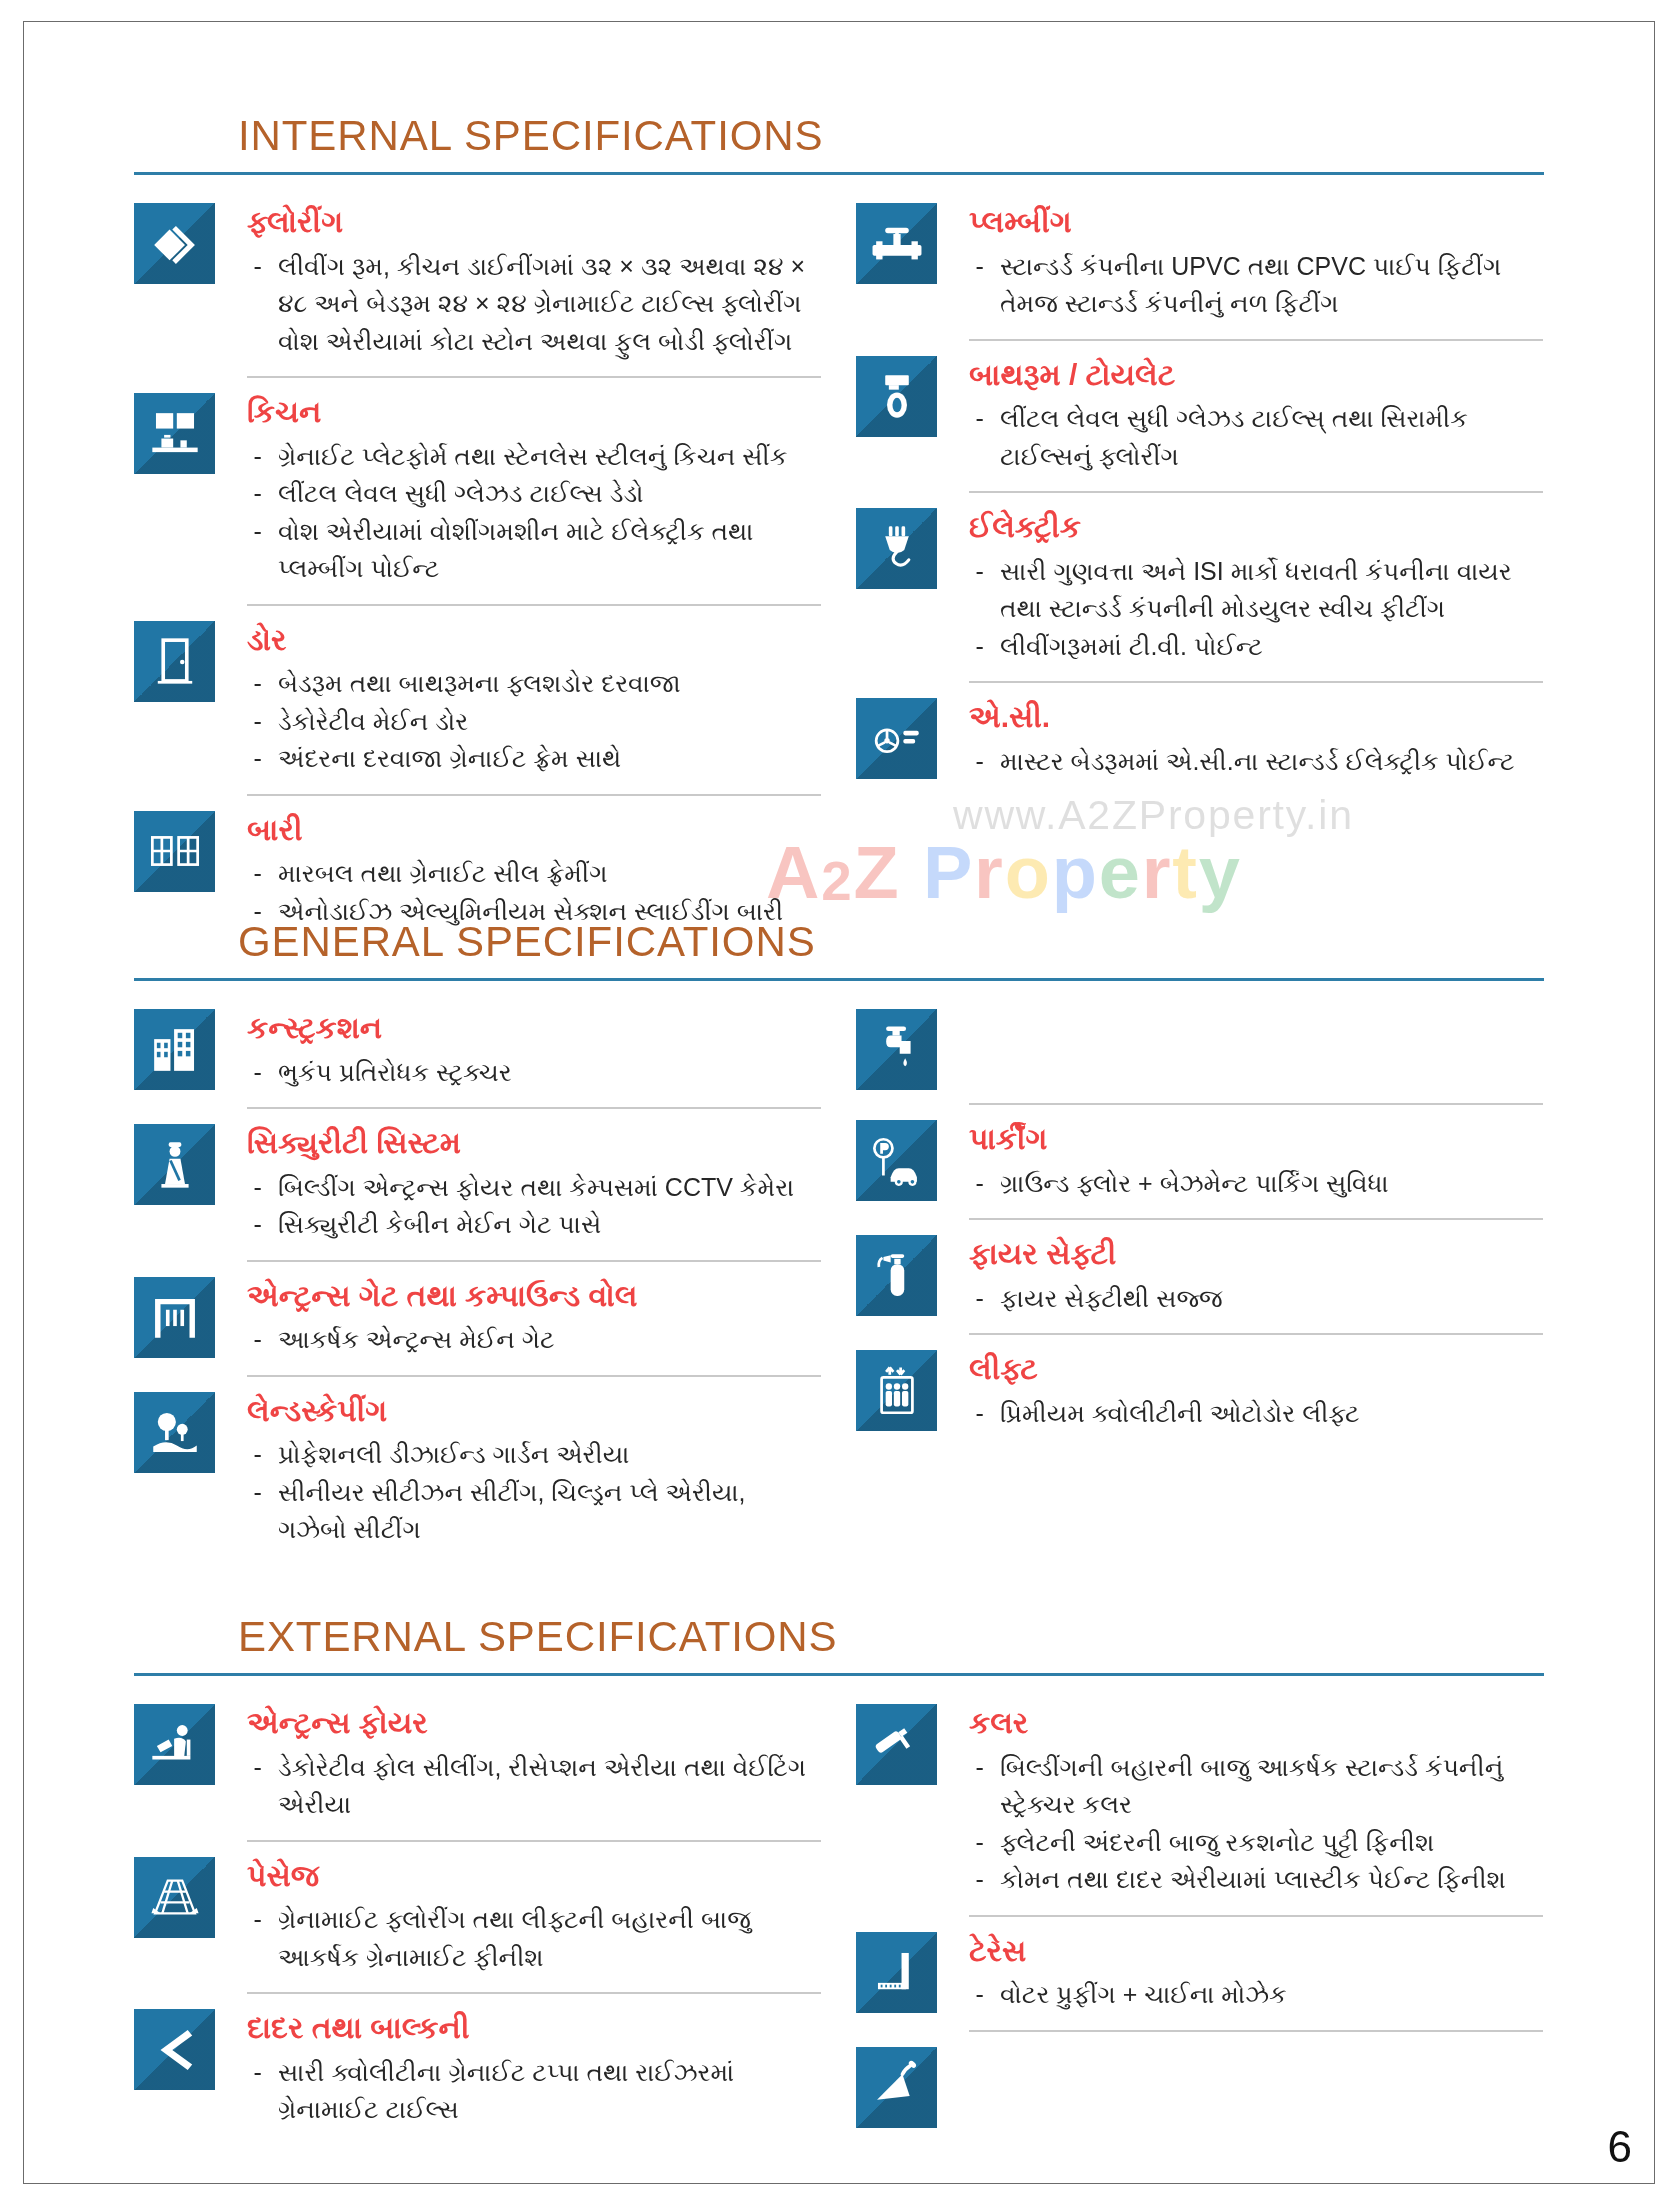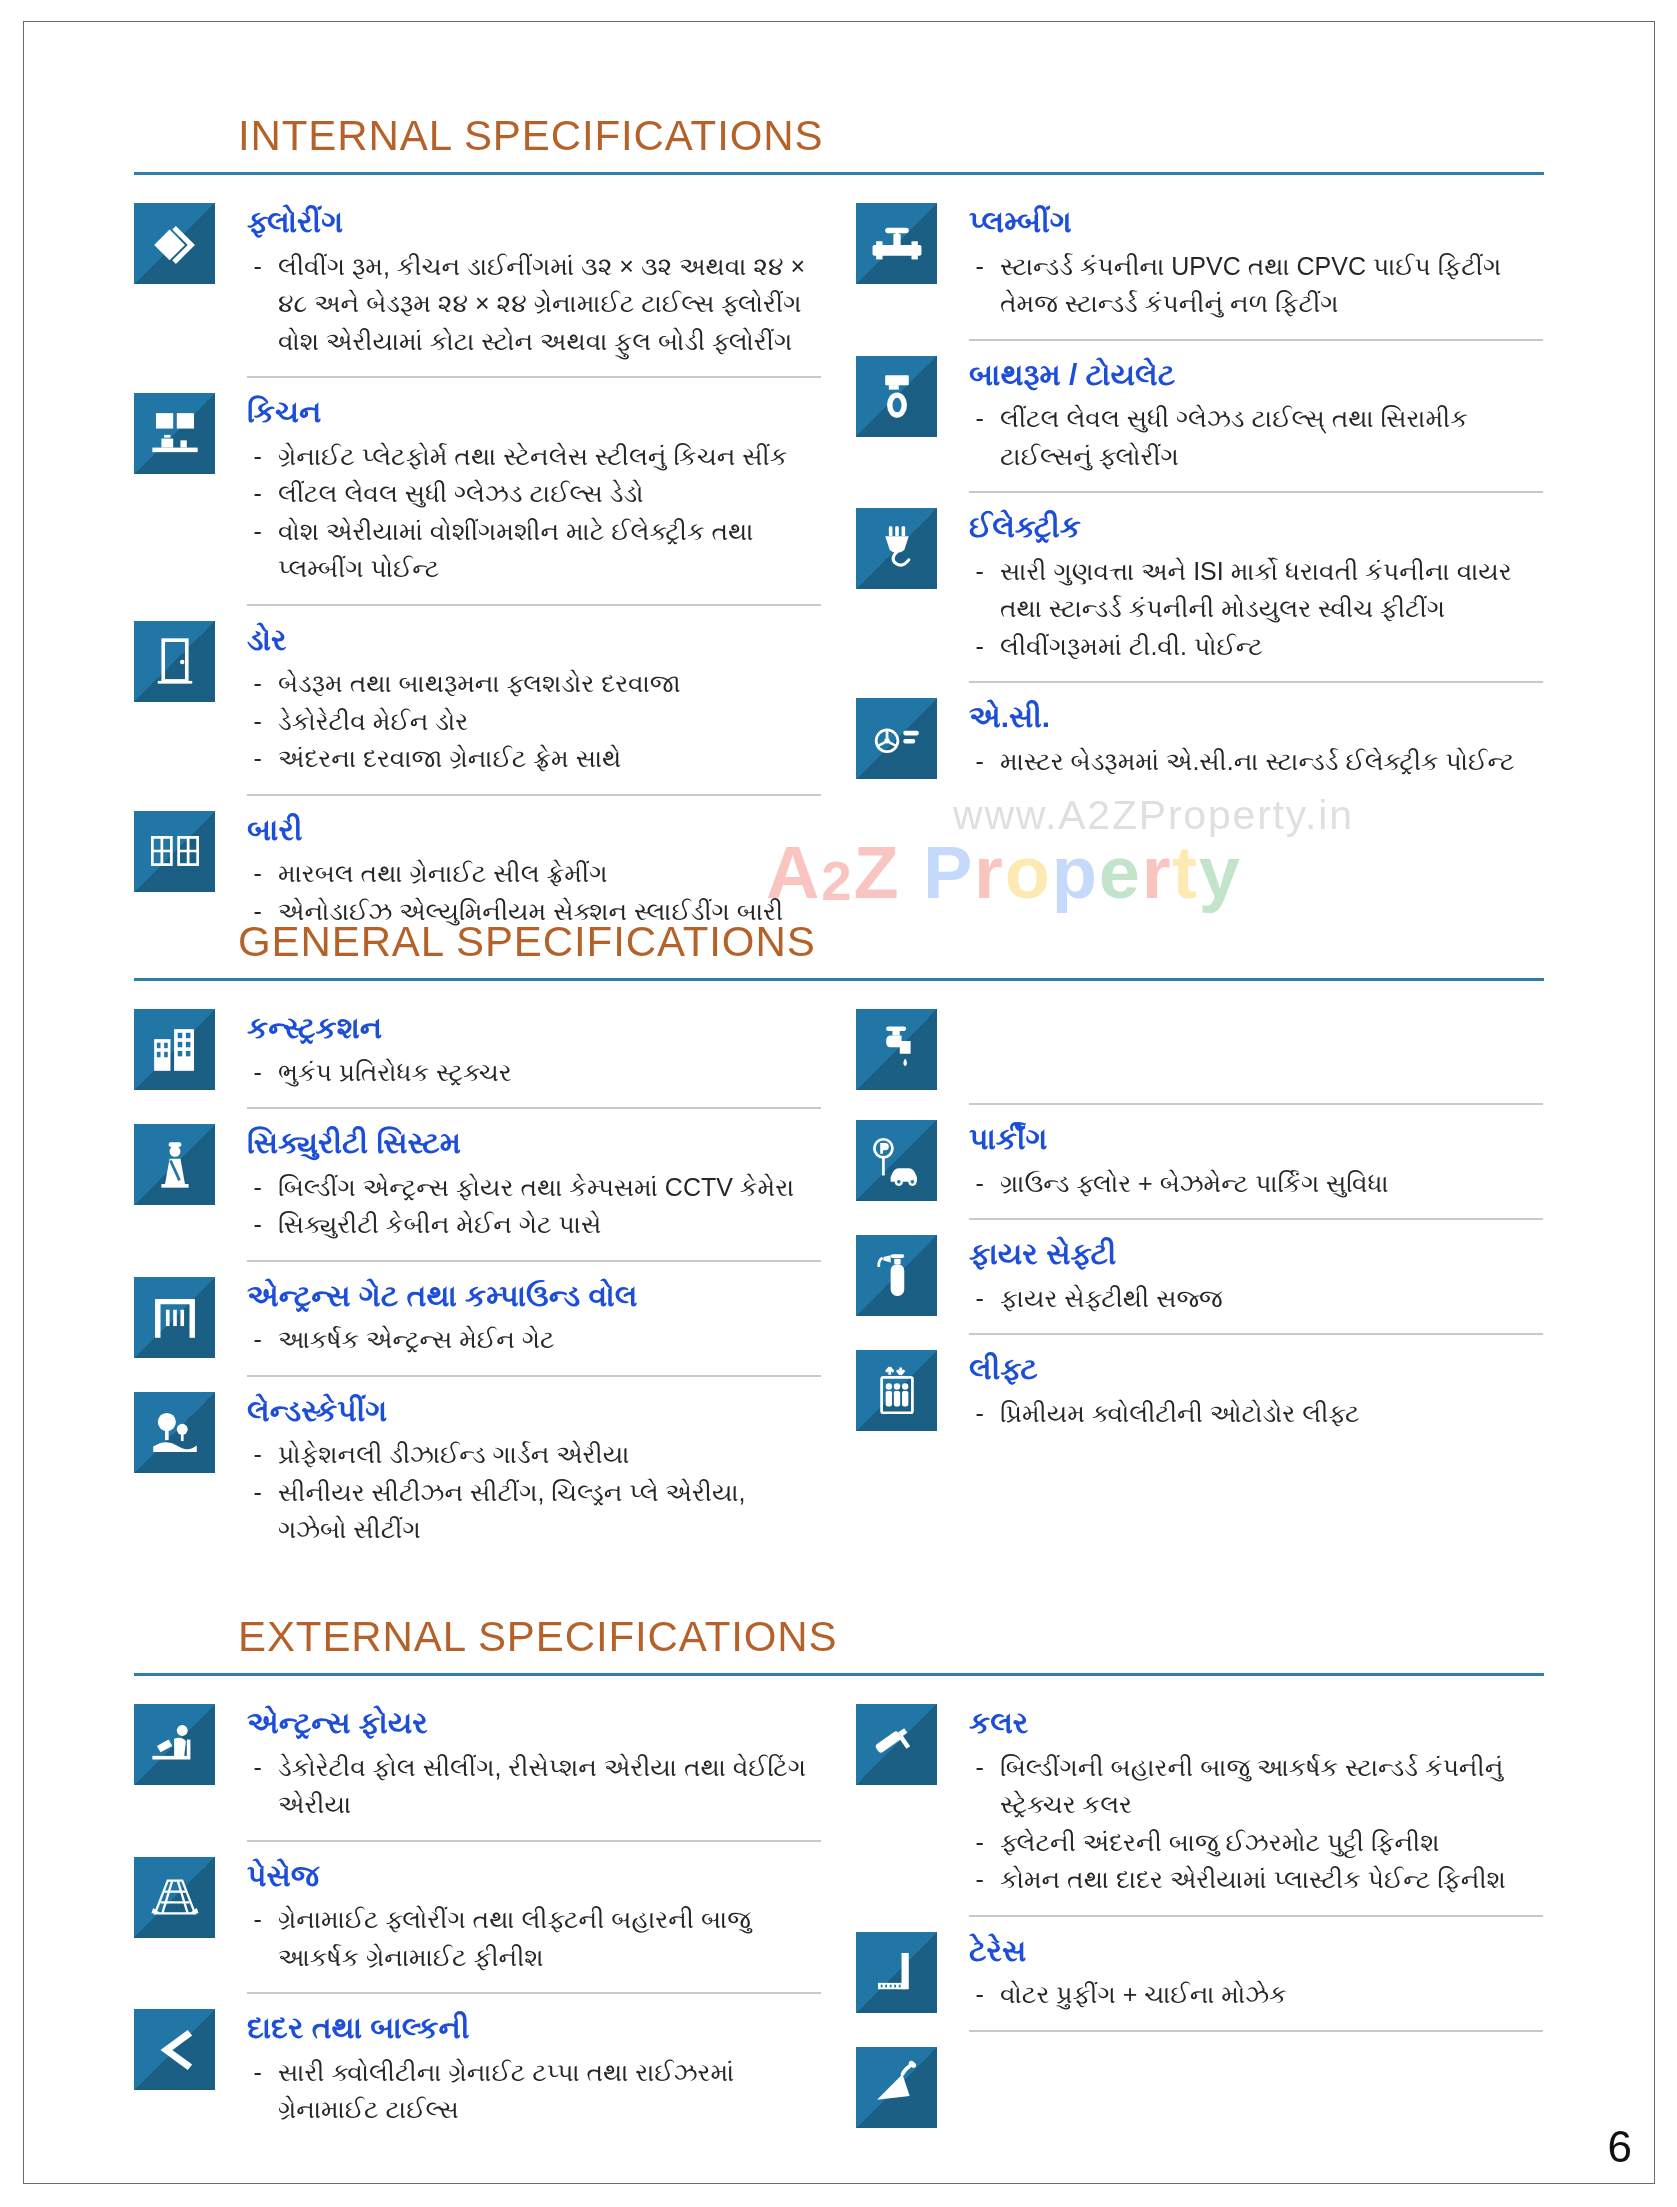--- a/index.html
+++ b/index.html
@@ -13,21 +13,21 @@
   .rule{height:3.5px;background:#2e7ea8;}
   .cols{display:flex;gap:35px;margin-top:28px;}
   .col{width:687px;}
   .item{display:flex;gap:32px;align-items:flex-start;}
   .icon{width:81px;height:81px;flex:0 0 81px;background:#2176a5;position:relative;}
   .icon::after{content:"";position:absolute;inset:0;
         background:linear-gradient(135deg,rgba(0,0,0,0) 50%,rgba(0,0,0,0.20) 50%);}
   .icon svg{position:absolute;left:50%;top:50%;transform:translate(-50%,-50%);
         width:58px;height:58px;fill:#fff;z-index:1;}
   .body{flex:1;min-width:0;}
-  .body h3{margin:0 0 7px;font-size:30px;font-weight:700;color:#1d4ed8;line-height:1.25;}
+  .body h3{margin:0 0 7px;font-size:30px;font-weight:700;color:#ef4444;line-height:1.25;}
   ul.bullets{list-style:none;margin:3px;padding:0;font-size:25px;color:#262626;line-height:1.5;}
   ul.bullets li{padding-left:28px;position:relative;}
   ul.bullets li::before{content:"-";position:absolute;left:3.5px;}
   .sep{height:1.8px;background:#c9c9c9;margin:13.2px 0 15px 113px;}
   .wm-url{position:absolute;left:953px;top:792px;font-size:41px;letter-spacing:1.8px;
         color:rgba(110,110,110,0.22);z-index:1;white-space:nowrap;}
   .wm-brand{position:absolute;left:766px;top:836px;font-size:74px;font-weight:700;
         opacity:0.30;letter-spacing:1.8px;z-index:1;white-space:nowrap;line-height:1;}
   .wm-brand span{display:inline-block;}
   .wm-brand .small2{font-size:0.74em;vertical-align:-1.8px;}
@@ -449,21 +449,21 @@
                 <g transform="rotate(-35 32 30)">
                   <rect x="10" y="18" width="30" height="11" rx="4"></rect>
                   <path d="M40 21 h8 v6 h-6 v14 h-5 V27 h3 z"></path>
                 </g>
               </svg>
           </span>
           <div class="body">
             <h3>કલર</h3>
             <ul class="bullets">
                 <li>બિલ્ડીંગની બહારની બાજુ આકર્ષક સ્ટાન્ડર્ડ કંપનીનું સ્ટ્રેક્ચર કલર</li>
-                <li>ફ્લેટની અંદરની બાજુ ઈઝરમોટ પુટ્ટી ફિનીશ</li>
+                <li>ફ્લેટની અંદરની બાજુ રકશનોટ પુટ્ટી ફિનીશ</li>
                 <li>કોમન તથા દાદર એરીયામાં પ્લાસ્ટીક પેઈન્ટ ફિનીશ</li>
               </ul>
           </div>
         </div>
         <div class="sep"></div>
 
         <div class="item">
           <span class="icon">
             <svg viewBox="0 0 64 64">
                 <rect x="37" y="11" width="8" height="40"></rect>

